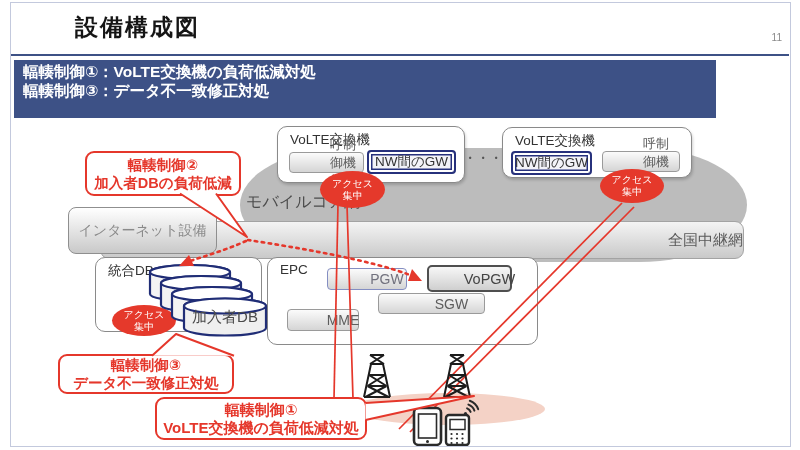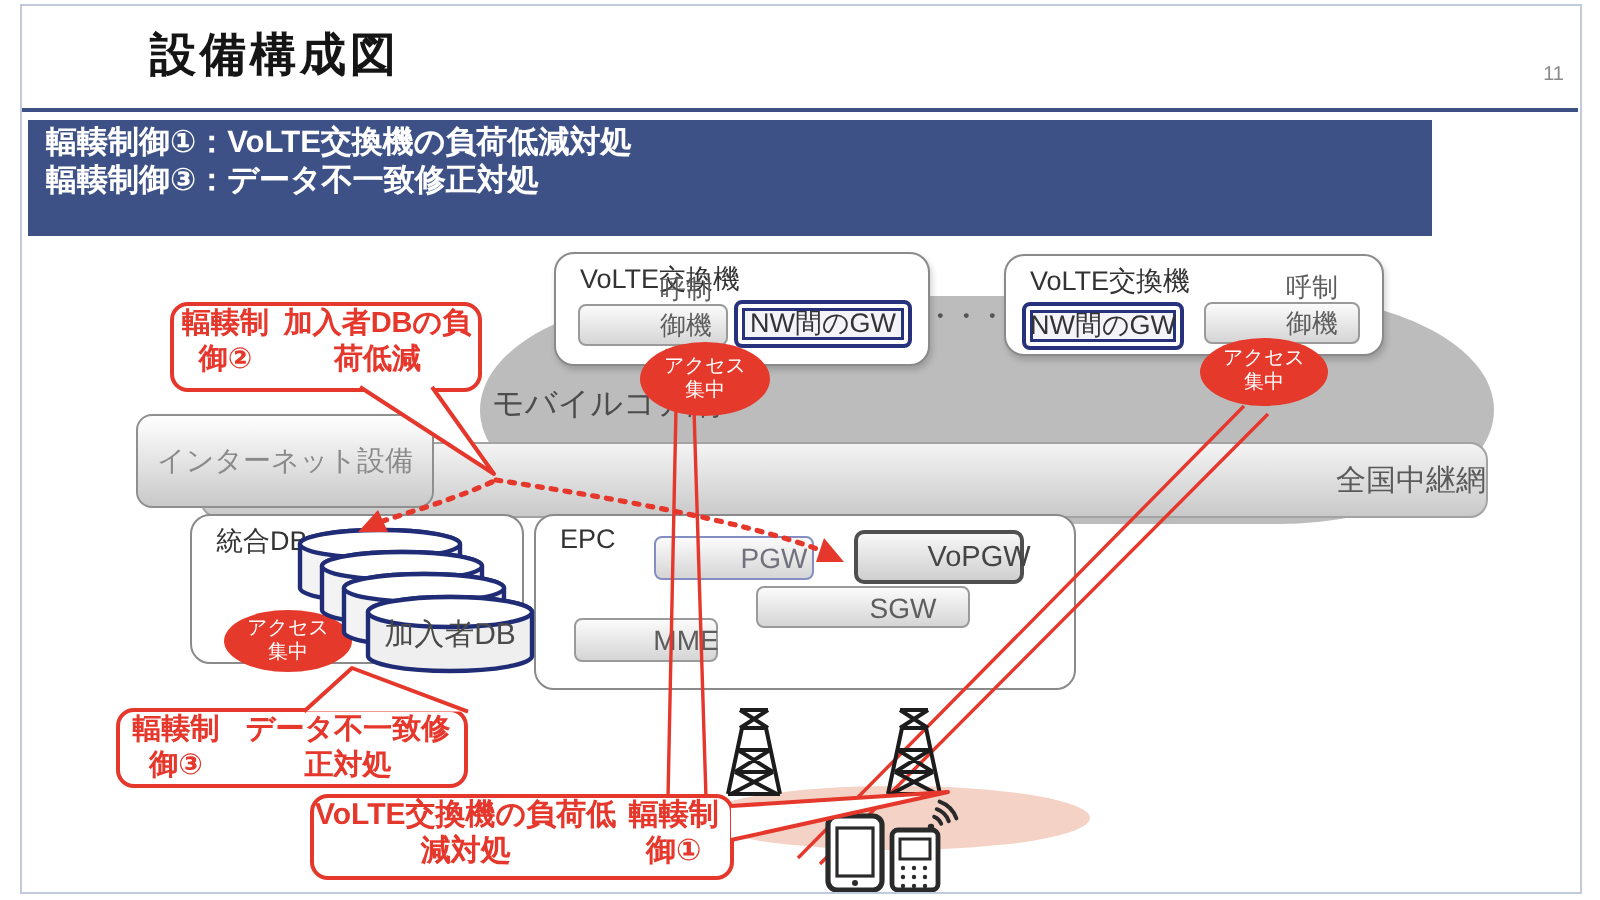--- a/index.html
+++ b/index.html
@@ -58,21 +58,21 @@
   .oval{position:absolute;background:#e5392b;border-radius:50%;color:#fff;font-weight:normal;
         font-size:10px;line-height:12px;text-align:center;display:flex;flex-direction:column;
         justify-content:center;}
   .oval-l{left:320px;top:171px;width:65px;height:37px;z-index:35;}
   .oval-r{left:600px;top:169px;width:64px;height:34px;z-index:35;}
   .oval-db{left:112px;top:305px;width:64px;height:31px;z-index:15;}
 
   
   .callout{position:absolute;background:#fff;border:2px solid #e5372b;border-radius:9px;
            color:#e5372b;font-weight:bold;text-align:center;z-index:40;box-sizing:border-box;
-           display:flex;flex-direction:row;justify-content:center;line-height:18px;}
+           display:flex;flex-direction:column;justify-content:center;line-height:18px;}
   .callout-2{left:85px;top:151px;width:156px;height:45px;font-size:14.5px;}
   .callout-3{left:58px;top:354px;width:176px;height:40px;font-size:14.5px;}
   .callout-1{left:155px;top:397px;width:212px;height:43px;font-size:15px;}
 
   svg{position:absolute;left:0;top:0;pointer-events:none;}
   .svg-cyl{z-index:20;}
   .svg-lines{z-index:30;}
   .svg-tails{z-index:50;}
 </style>
 </head>
@@ -224,22 +224,22 @@
 
   <div class="callout callout-2">
     <div>輻輳制御②</div>
     <div>加入者DBの負荷低減</div>
   </div>
   <div class="callout callout-3">
     <div>輻輳制御③</div>
     <div>データ不一致修正対処</div>
   </div>
   <div class="callout callout-1">
+    <div>輻輳制御①</div>
     <div>VoLTE交換機の負荷低減対処</div>
-    <div>輻輳制御①</div>
   </div>
 
   <svg class="svg-tails" width="800" height="450" viewBox="0 0 800 450">
     <path d="M180,193.5 L247,237 L216,193.5" fill="#fff" stroke="#e5372b" stroke-width="2" stroke-linejoin="round"></path>
     <path d="M152,355.8 L176,334 L234,355.8" fill="#fff" stroke="#e5372b" stroke-width="2" stroke-linejoin="round"></path>
     <path d="M365.5,403 L474,396 L365.5,420" fill="#fff" stroke="#e5372b" stroke-width="2" stroke-linejoin="round"></path>
   </svg>
 </div>
 
 </body></html>

